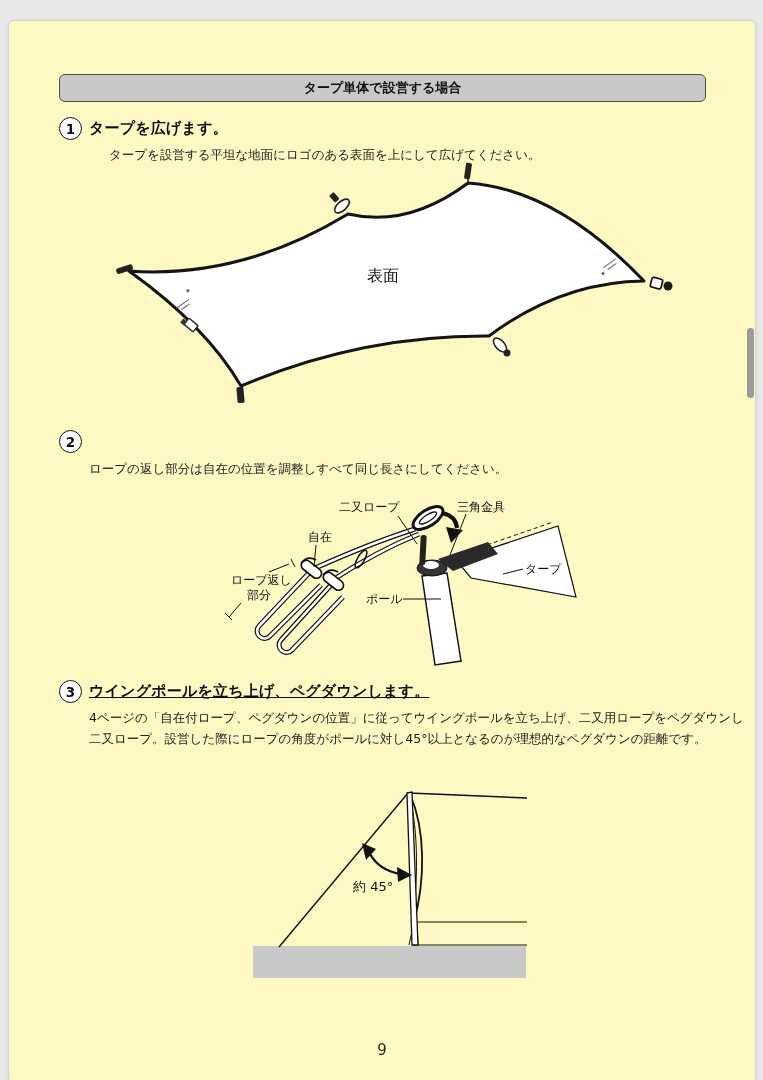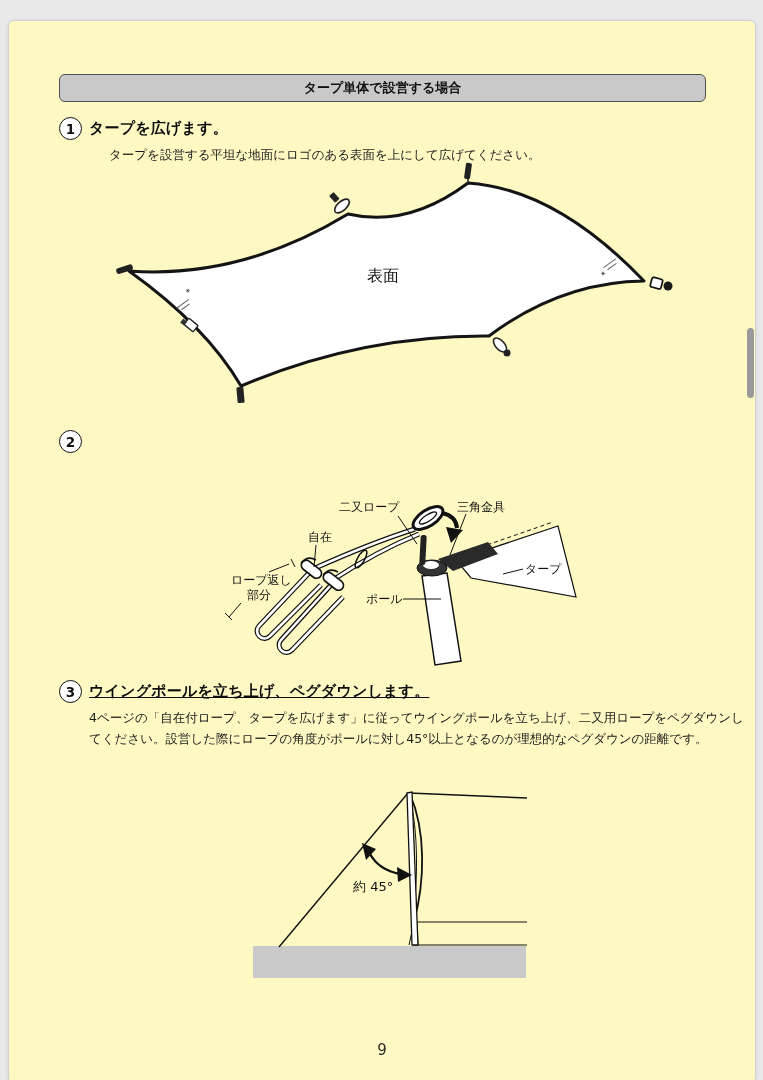--- a/index.html
+++ b/index.html
@@ -90,20 +90,21 @@
       <line x1="-6" y1="-1" x2="9" y2="-1"></line>
       <line x1="-4" y1="3" x2="7" y2="3"></line>
     </g>
 
     <text class="surface-lbl" x="302" y="122" text-anchor="middle">表面</text>
   </svg>
 
   <div class="step-circle" style="left:50px;top:409px;">
     <span>2</span>
   </div>
+  <div class="step-desc" style="left:80px;top:437px;">ロープの返し部分は自在の位置を調整しすべて同じ長さにしてください。</div>
 
   <svg class="diagram" style="left:202px;top:472px;" width="370" height="182" viewBox="0 0 370 182">
 
     <g>
       <path d="M204,36 Q160,50 102,76" stroke="#111" stroke-width="5" fill="none"></path>
       <path d="M208,41 Q166,58 120,88" stroke="#111" stroke-width="5" fill="none"></path>
       <path d="M204,36 Q160,50 102,76" stroke="#fff" stroke-width="2.6" fill="none"></path>
       <path d="M208,41 Q166,58 120,88" stroke="#fff" stroke-width="2.6" fill="none"></path>
 
       <ellipse cx="217" cy="25" rx="17" ry="8" fill="#fff" stroke="#111" stroke-width="3" transform="rotate(-33 217 25)"></ellipse>
@@ -164,22 +165,22 @@
     <text class="lbl" x="20" y="91">ロープ返し</text>
     <text class="lbl" x="36" y="106">部分</text>
     <text class="lbl" x="155" y="110">ポール</text>
     <text class="lbl" x="314" y="80">タープ</text>
   </svg>
 
   <div class="step-circle" style="left:50px;top:659px;">
     <span>3</span>
   </div>
   <div class="step-title" style="left:80px;top:661px;text-decoration:underline;">ウイングポールを立ち上げ、ペグダウンします。</div>
-  <div class="step-desc" style="left:80px;top:686px;">4ページの「自在付ロープ、タープを広げます」に従ってウイングポールを立ち上げ、二又用ロープをペグダウンし</div>
-  <div class="step-desc" style="left:80px;top:707px;">てください。設営した際にロープの角度がポールに対し45°以上となるのが理想的なペグダウンの距離です。</div>
+  <div class="step-desc" style="left:80px;top:686px;">4ページの「自在付ロープ、ペグダウンの位置」に従ってウイングポールを立ち上げ、二又用ロープをペグダウンし</div>
+  <div class="step-desc" style="left:80px;top:707px;">二又ロープ。設営した際にロープの角度がポールに対し45°以上となるのが理想的なペグダウンの距離です。</div>
 
   <svg class="diagram" style="left:242px;top:748px;" width="280" height="215" viewBox="0 0 280 215">
     <rect x="2" y="177" width="273" height="32" fill="#c9c9c9"></rect>
 
     <line x1="157" y1="24" x2="28" y2="178" stroke="#111" stroke-width="1.4"></line>
 
     <g stroke="#111" fill="none">
       <line x1="158" y1="24" x2="276" y2="29" stroke-width="1.4"></line>
       <path d="M159,25 C175,62 174,112 163,153" stroke-width="1.8"></path>
       <path d="M158,25 C168,62 167,117 161,152" stroke-width="1"></path>

